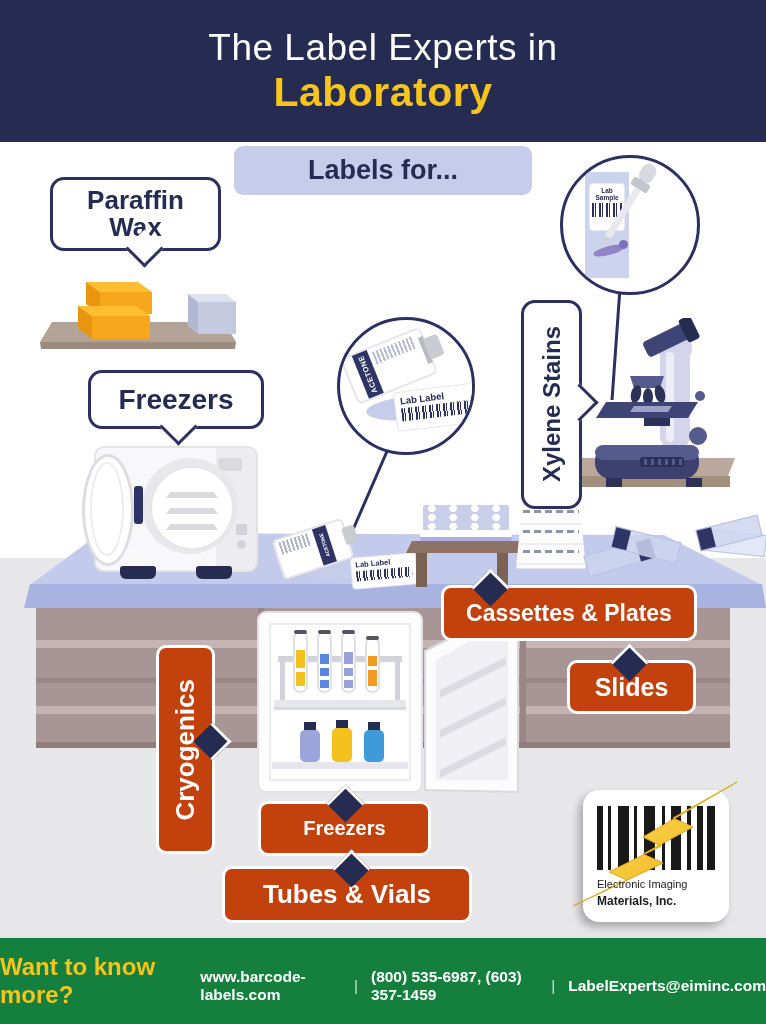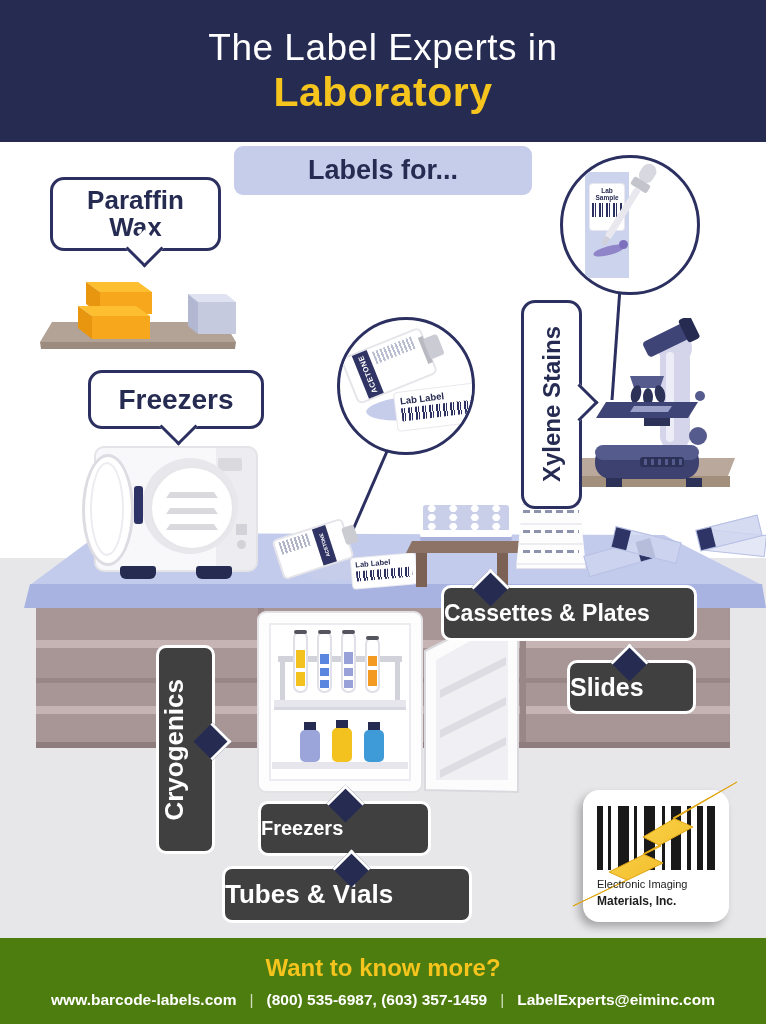--- a/index.html
+++ b/index.html
@@ -5,22 +5,22 @@
   html,body{margin:0;padding:0;background:#fff;}
   #canvas{position:relative;width:766px;height:1024px;overflow:hidden;background:#fff;
           font-family:"Liberation Sans","DejaVu Sans",sans-serif;}
   .abs{position:absolute;}
 
   
   .header{left:0;top:0;width:766px;height:142px;background:#262b52;z-index:6;
           display:flex;flex-direction:column;align-items:center;justify-content:center;}
   .h1{color:#fff;font-size:37px;font-weight:normal;letter-spacing:.5px;}
   .h2{color:#f5c41d;font-size:41px;font-weight:bold;letter-spacing:.5px;}
-  .footer{left:0;top:938px;width:766px;height:86px;background:#4d7c0f;z-index:6;
-          display:flex;flex-direction:column;align-items:center;justify-content:center;}
+  .footer{left:0;top:938px;width:766px;height:86px;background:#15803d;z-index:6;
+          display:flex;flex-direction:row;align-items:center;justify-content:center;}
   .cta{color:#f5c41d;font-size:24px;font-weight:bold;}
   .contacts{display:flex;gap:13px;margin-top:9px;color:#fff;font-size:15.5px;font-weight:bold;align-items:center;}
   .sep{color:rgba(255,255,255,.75);font-weight:normal;}
 
   
   .banner{left:234px;top:146px;width:298px;height:49px;background:#c6cdeb;border-radius:9px;z-index:5;
           display:flex;align-items:center;justify-content:center;color:#262b52;font-size:27px;font-weight:bold;}
 
   
   .floor{left:0;top:558px;width:766px;height:380px;background:#e7e7e9;z-index:1;}
@@ -35,22 +35,22 @@
   .c-bot{position:absolute;left:0;right:0;bottom:0;height:6px;background:#8f7d7d;}
 
   
   .bubble{background:#fff;border:3.5px solid #2b3060;border-radius:14px;z-index:5;
           display:flex;align-items:center;justify-content:center;color:#262b52;font-weight:bold;text-align:center;}
   .ptr{position:absolute;width:24px;height:24px;transform:rotate(45deg);background:#fff;}
   .ptr-down{border-right:3.5px solid #2b3060;border-bottom:3.5px solid #2b3060;bottom:-14px;}
   .ptr-right{border-top:3.5px solid #2b3060;border-right:3.5px solid #2b3060;right:-14px;}
 
   
-  .badge{background:#404040;border:3px solid #fff;border-radius:10px;z-index:5;
-         display:flex;align-items:center;justify-content:flex-start;color:#fff;font-weight:bold;}
+  .badge{background:#c2410c;border:3px solid #fff;border-radius:10px;z-index:5;
+         display:flex;align-items:center;justify-content:center;color:#fff;font-weight:bold;}
   .bptr{position:absolute;width:24px;height:24px;transform:rotate(45deg);background:#262b52;}
   .bptr-up{border-top:3px solid #fff;border-left:3px solid #fff;top:-14px;}
   .bptr-right{border-top:3px solid #fff;border-right:3px solid #fff;right:-14px;}
   .vtext{writing-mode:vertical-rl;transform:rotate(180deg);}
 
   
   .circle{border-radius:50%;border:3px solid #2b3060;background:#fff;overflow:hidden;z-index:4;}
 
   
   .bc{background:repeating-linear-gradient(90deg,#2b3060 0 2px,#fff 2px 3px,#2b3060 3px 4px,#fff 4px 7px);}

